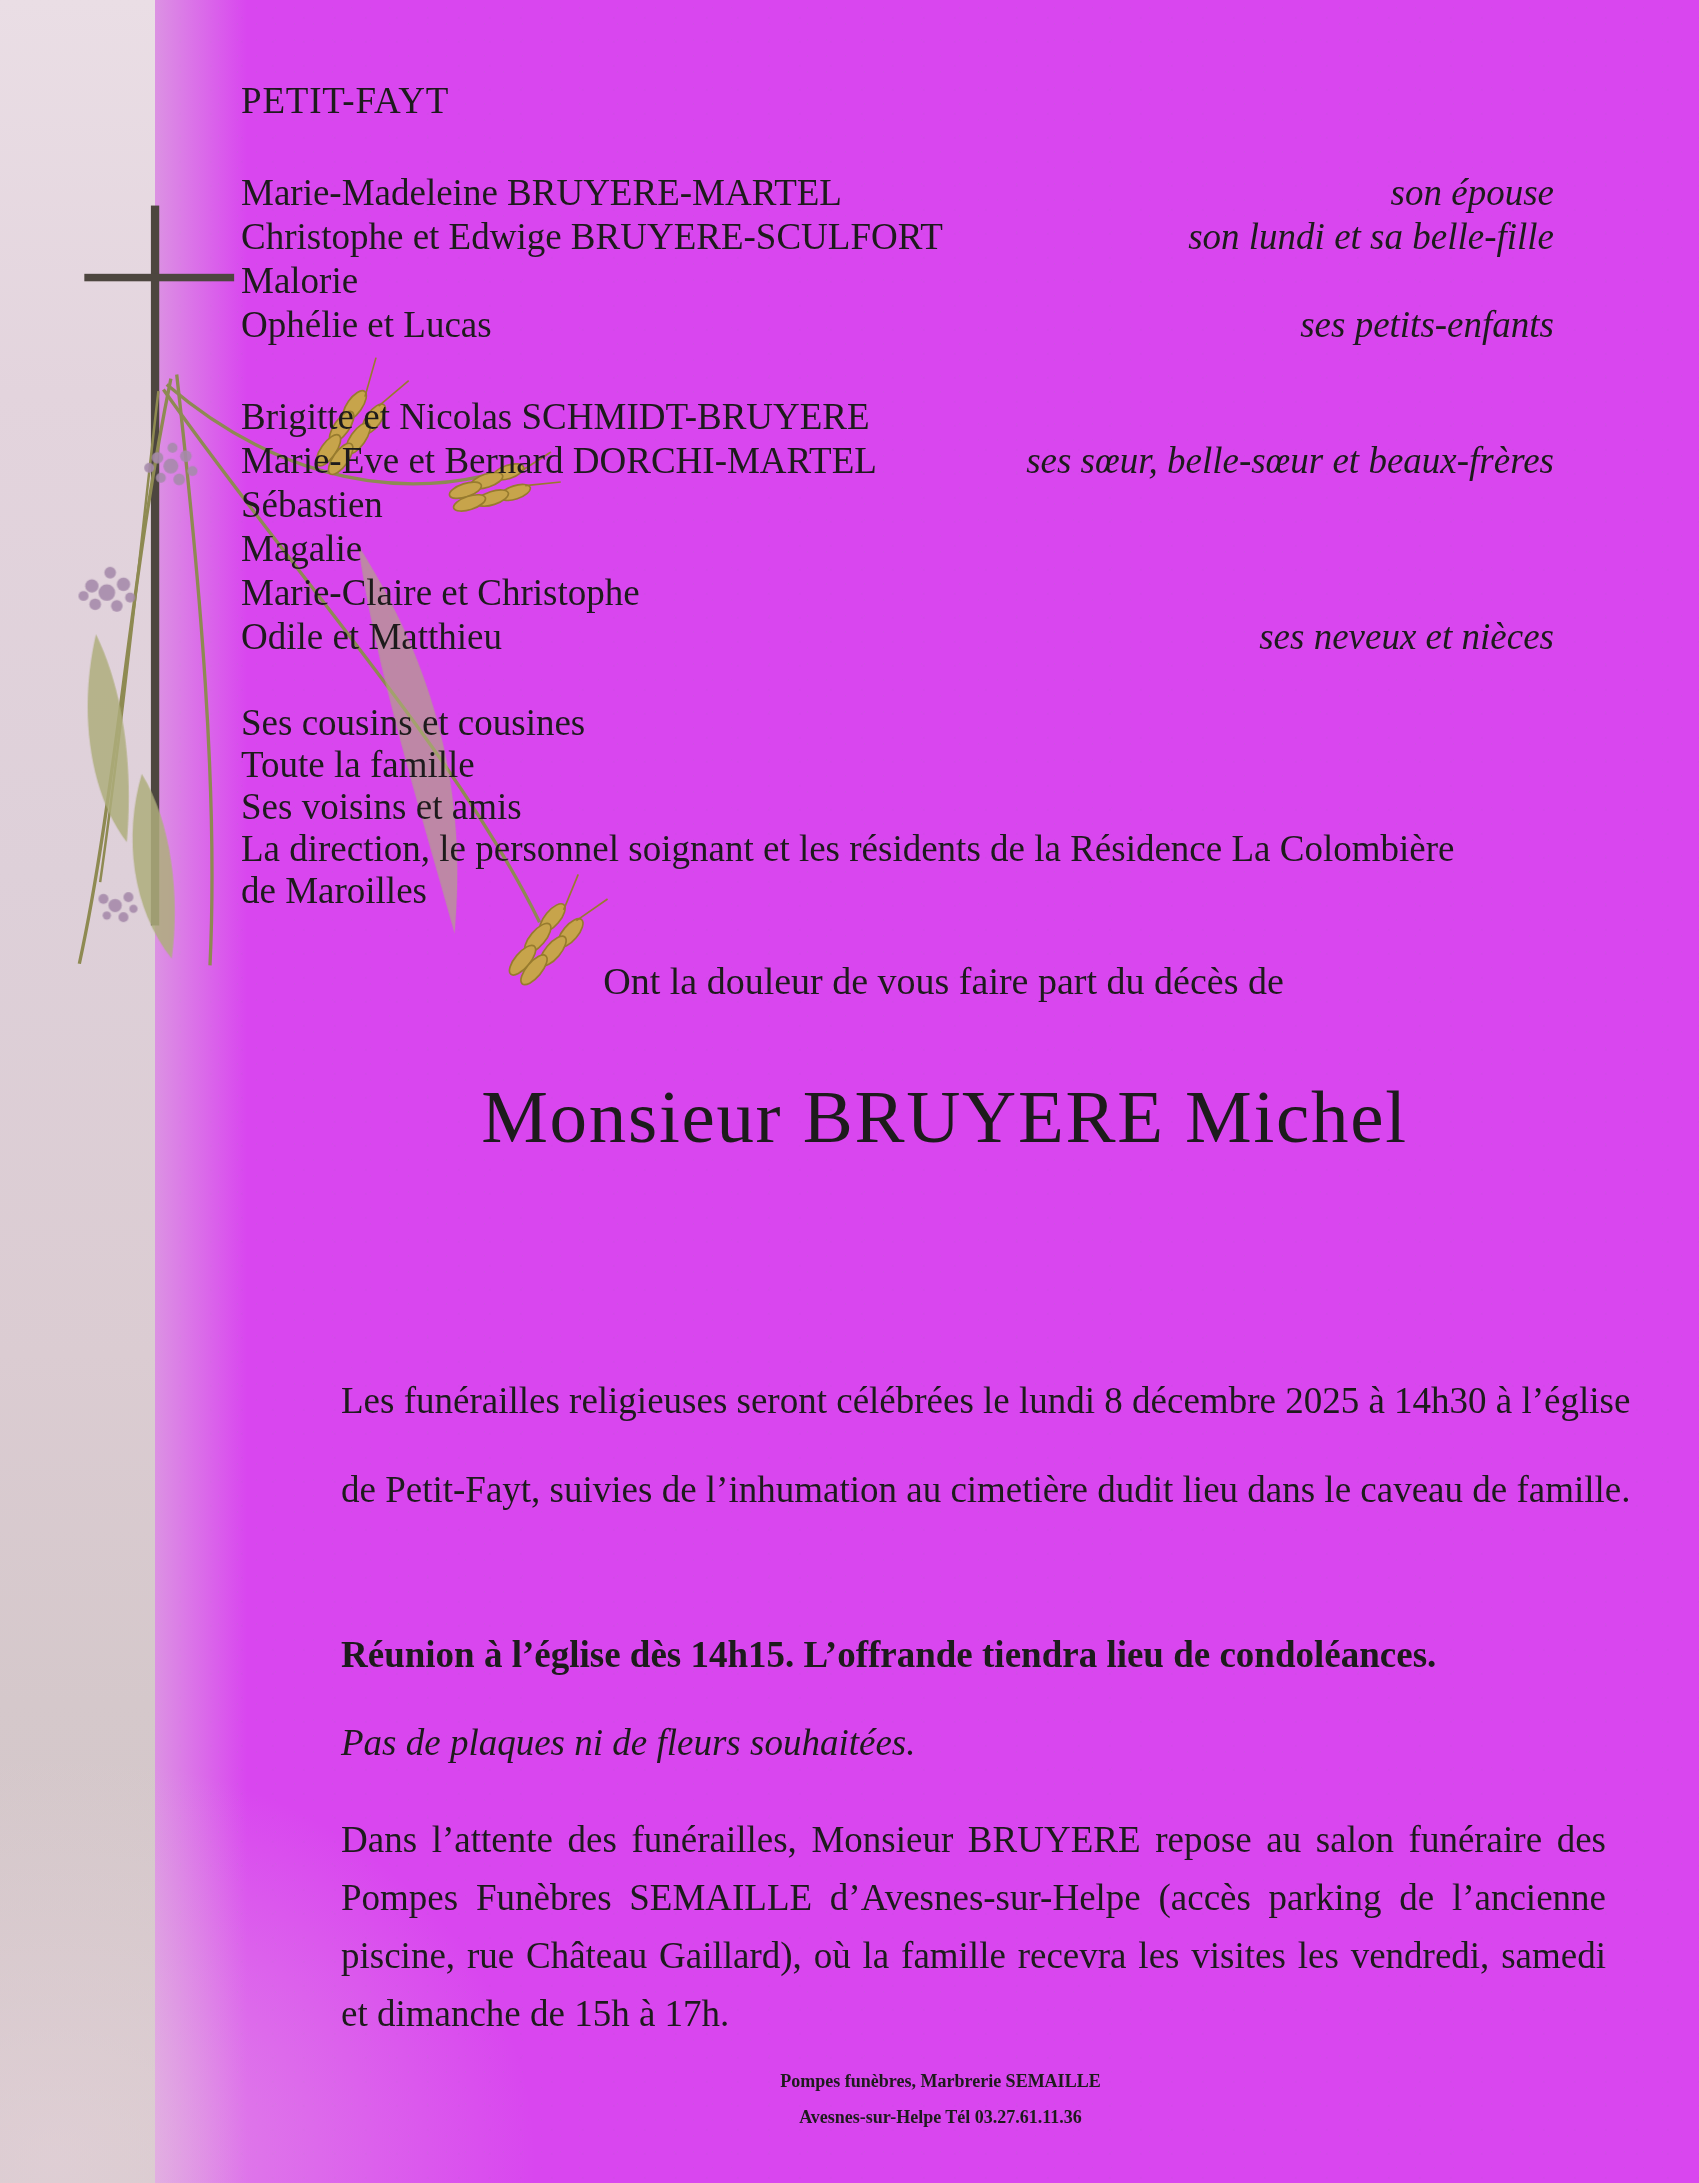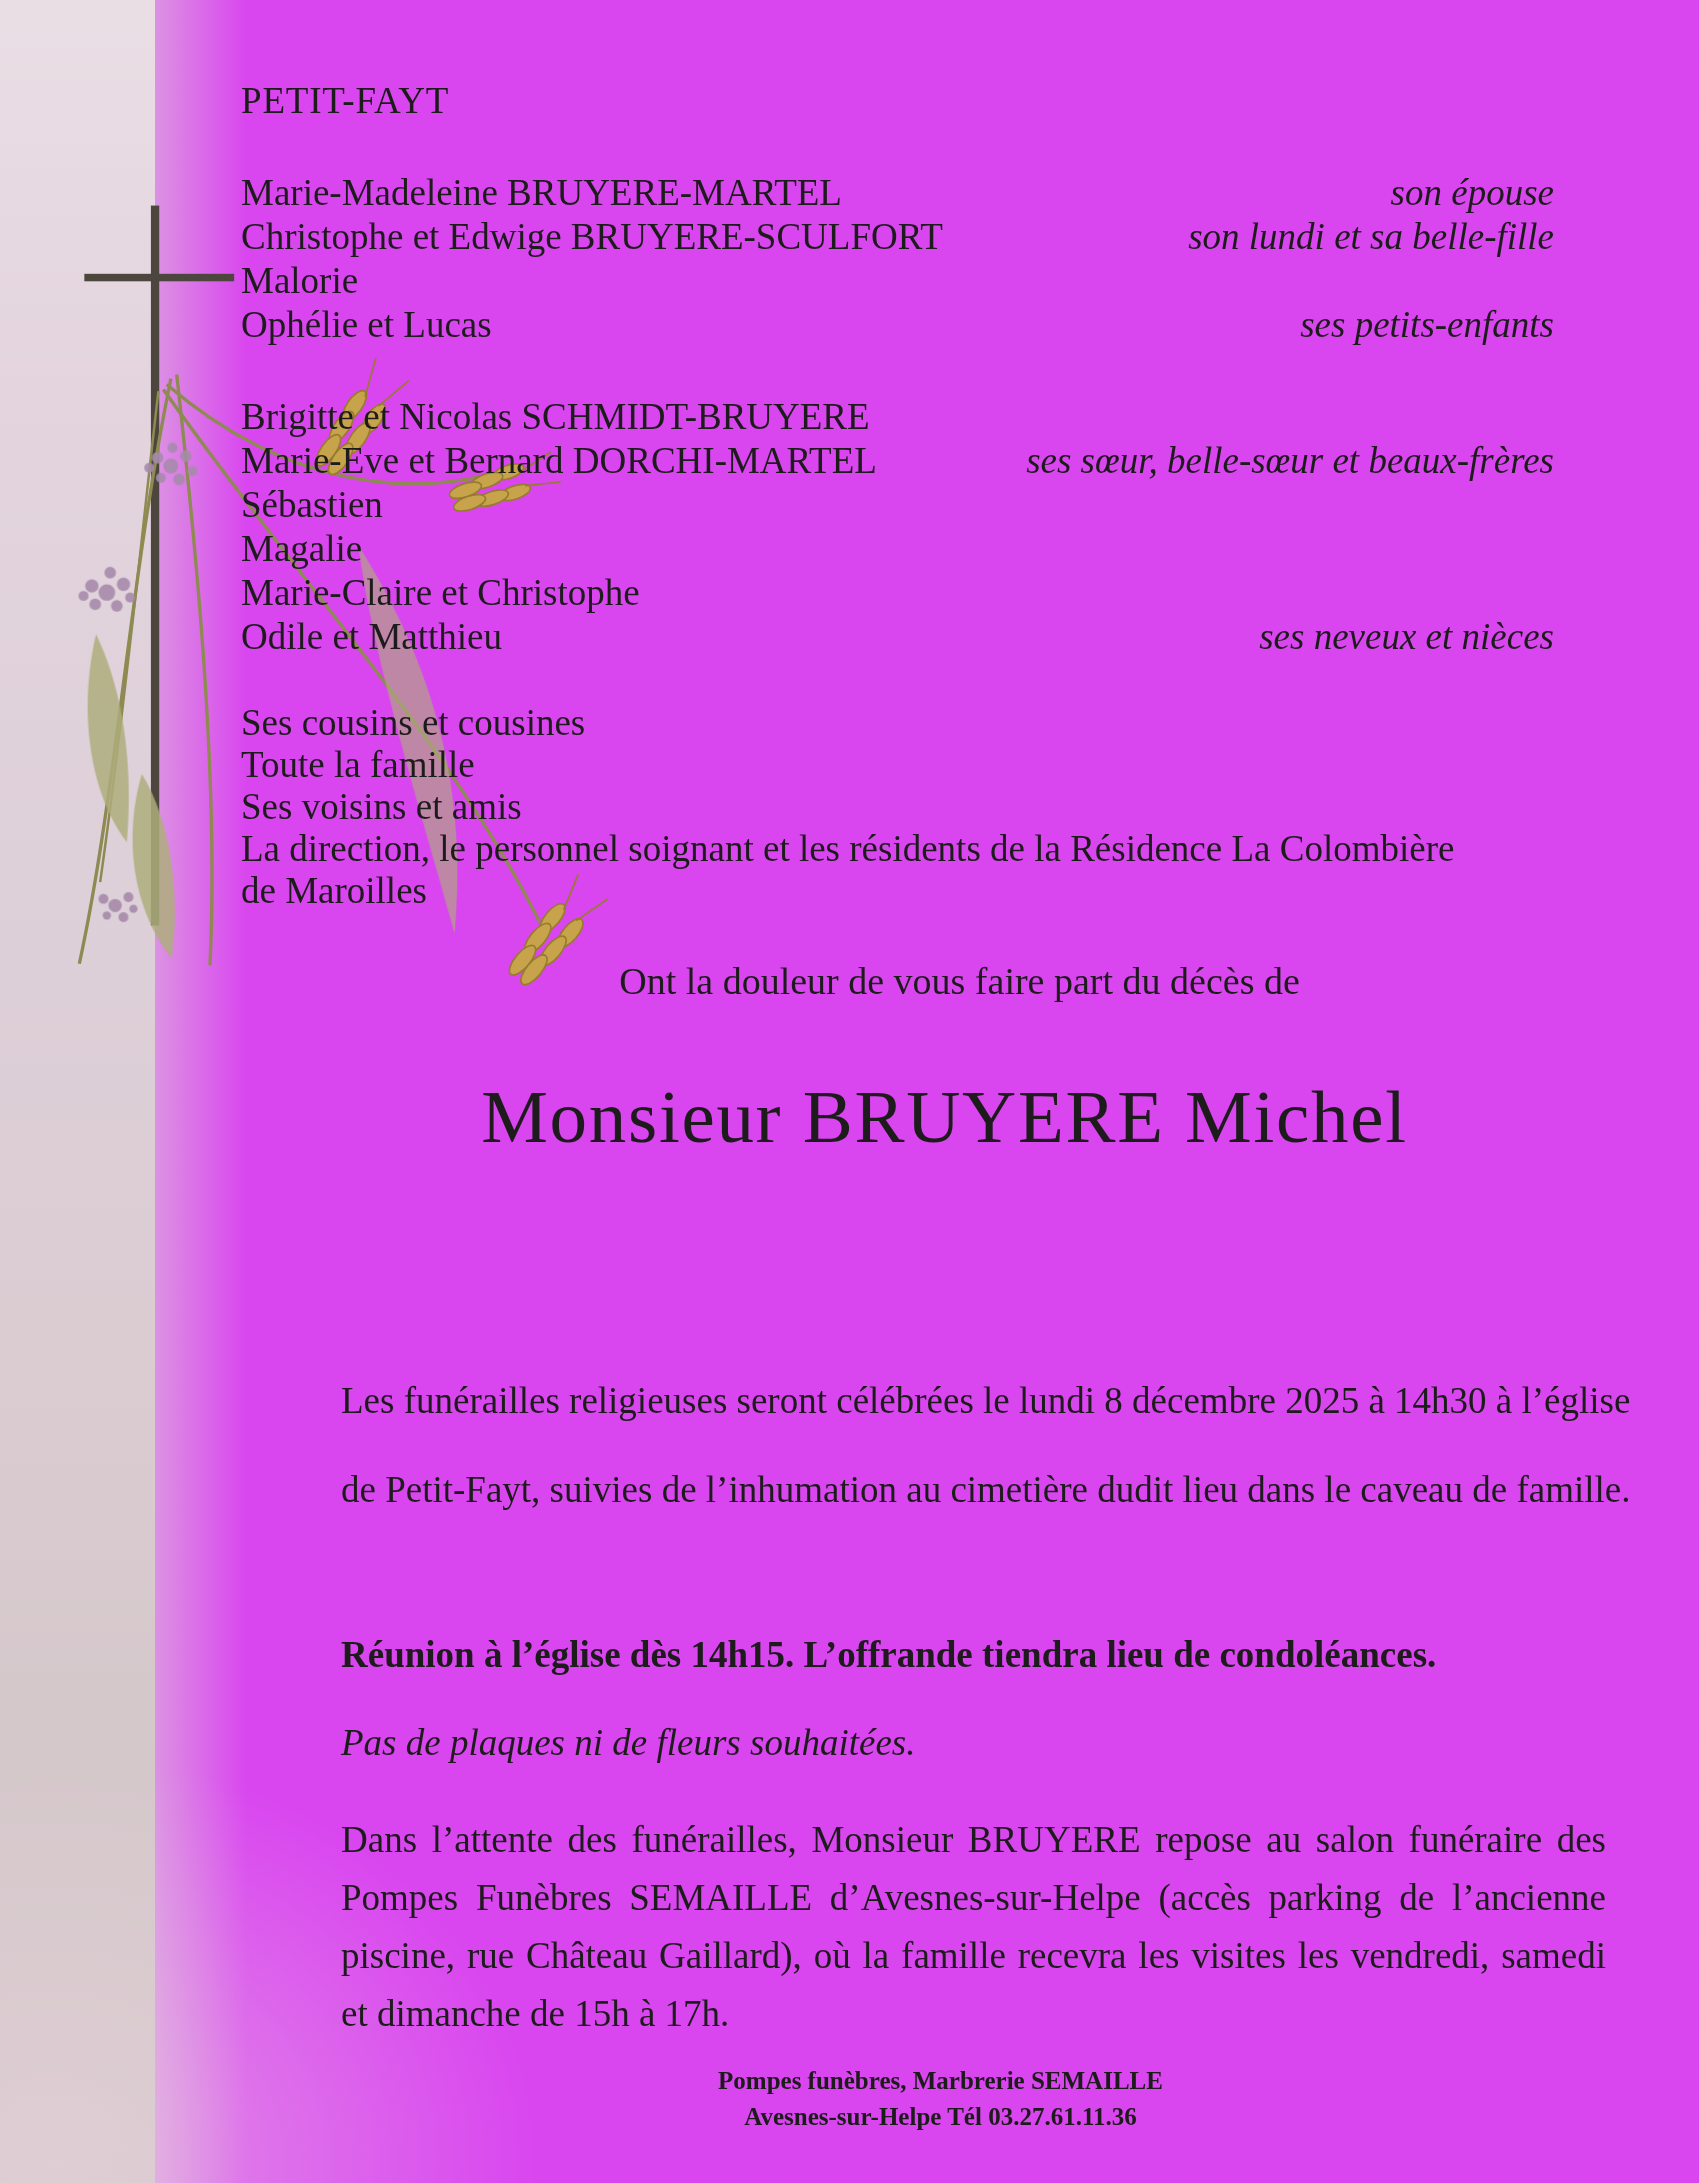--- a/index.html
+++ b/index.html
@@ -39,33 +39,33 @@
   .txt{position:absolute;z-index:3;}
 
   .location{left:241px;top:79px;font-size:37px;letter-spacing:0.8px;}
 
   .fam-group{left:241px;width:1313px;}
   .fam-row{display:flex;justify-content:space-between;align-items:baseline;height:44px;line-height:44px;}
   .g3 .fam-row{height:42px;line-height:42px;}
   .fam-name{font-size:37px;white-space:nowrap;}
   .fam-rel{font-size:37px;font-style:italic;white-space:nowrap;padding-left:25px;}
 
-  .announce{left:252px;width:1415px;text-align:center;font-size:38px;top:959px;}
+  .announce{left:236px;width:1415px;text-align:center;font-size:38px;top:959px;}
   .title{left:237px;width:1415px;text-align:center;top:1074px;
          font-size:75px;font-weight:normal;letter-spacing:1.7px;}
 
   .para{left:341px;width:1298px;font-size:37px;line-height:89px;}
   .p1{top:1267px;}
   .p2{top:1356px;}
   .reunion{top:1610px;font-weight:bold;line-height:89px;}
   .noflowers{top:1698px;font-style:italic;font-size:37px;line-height:89px;}
   .repose{top:1811px;width:1265px;line-height:58px;text-align:justify;}
 
   .footer{left:237px;width:1407px;text-align:center;top:2063px;
-          font-size:25px;font-weight:bold;line-height:36px;}
+          font-size:18px;font-weight:bold;line-height:36px;}
 </style>
 </head>
 <body>
 
 <div class="page">
 
   <div class="edge-strip"></div>
   <div class="edge-fade"></div>
   <div class="corner-tint"></div>
 

